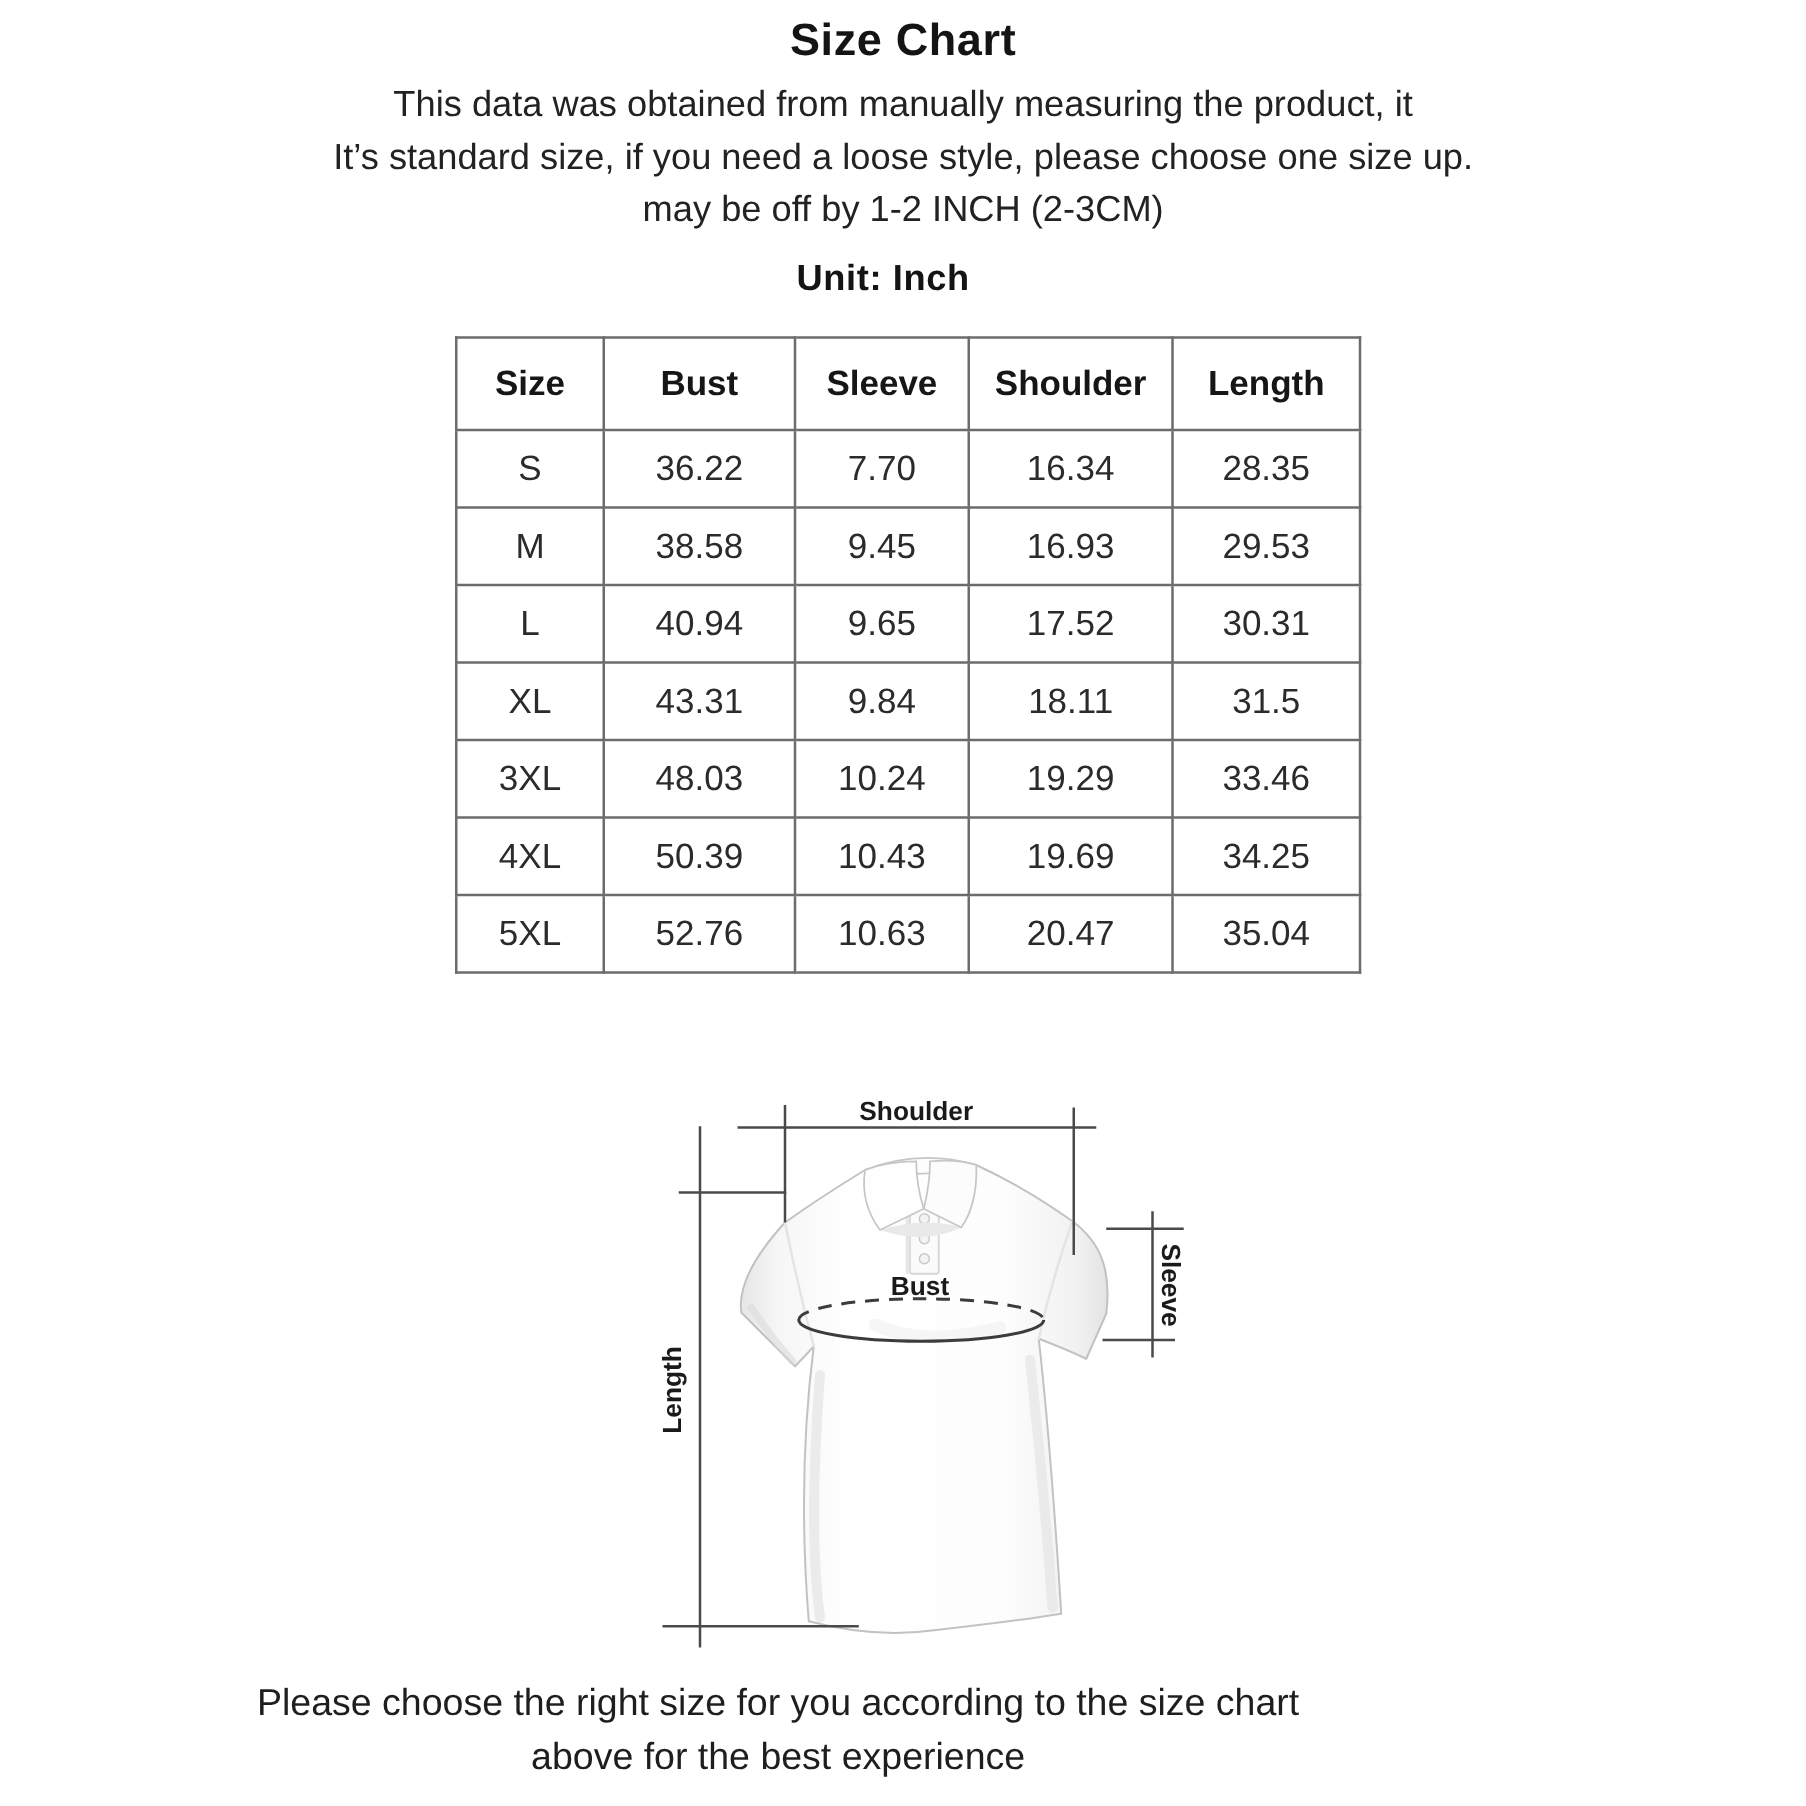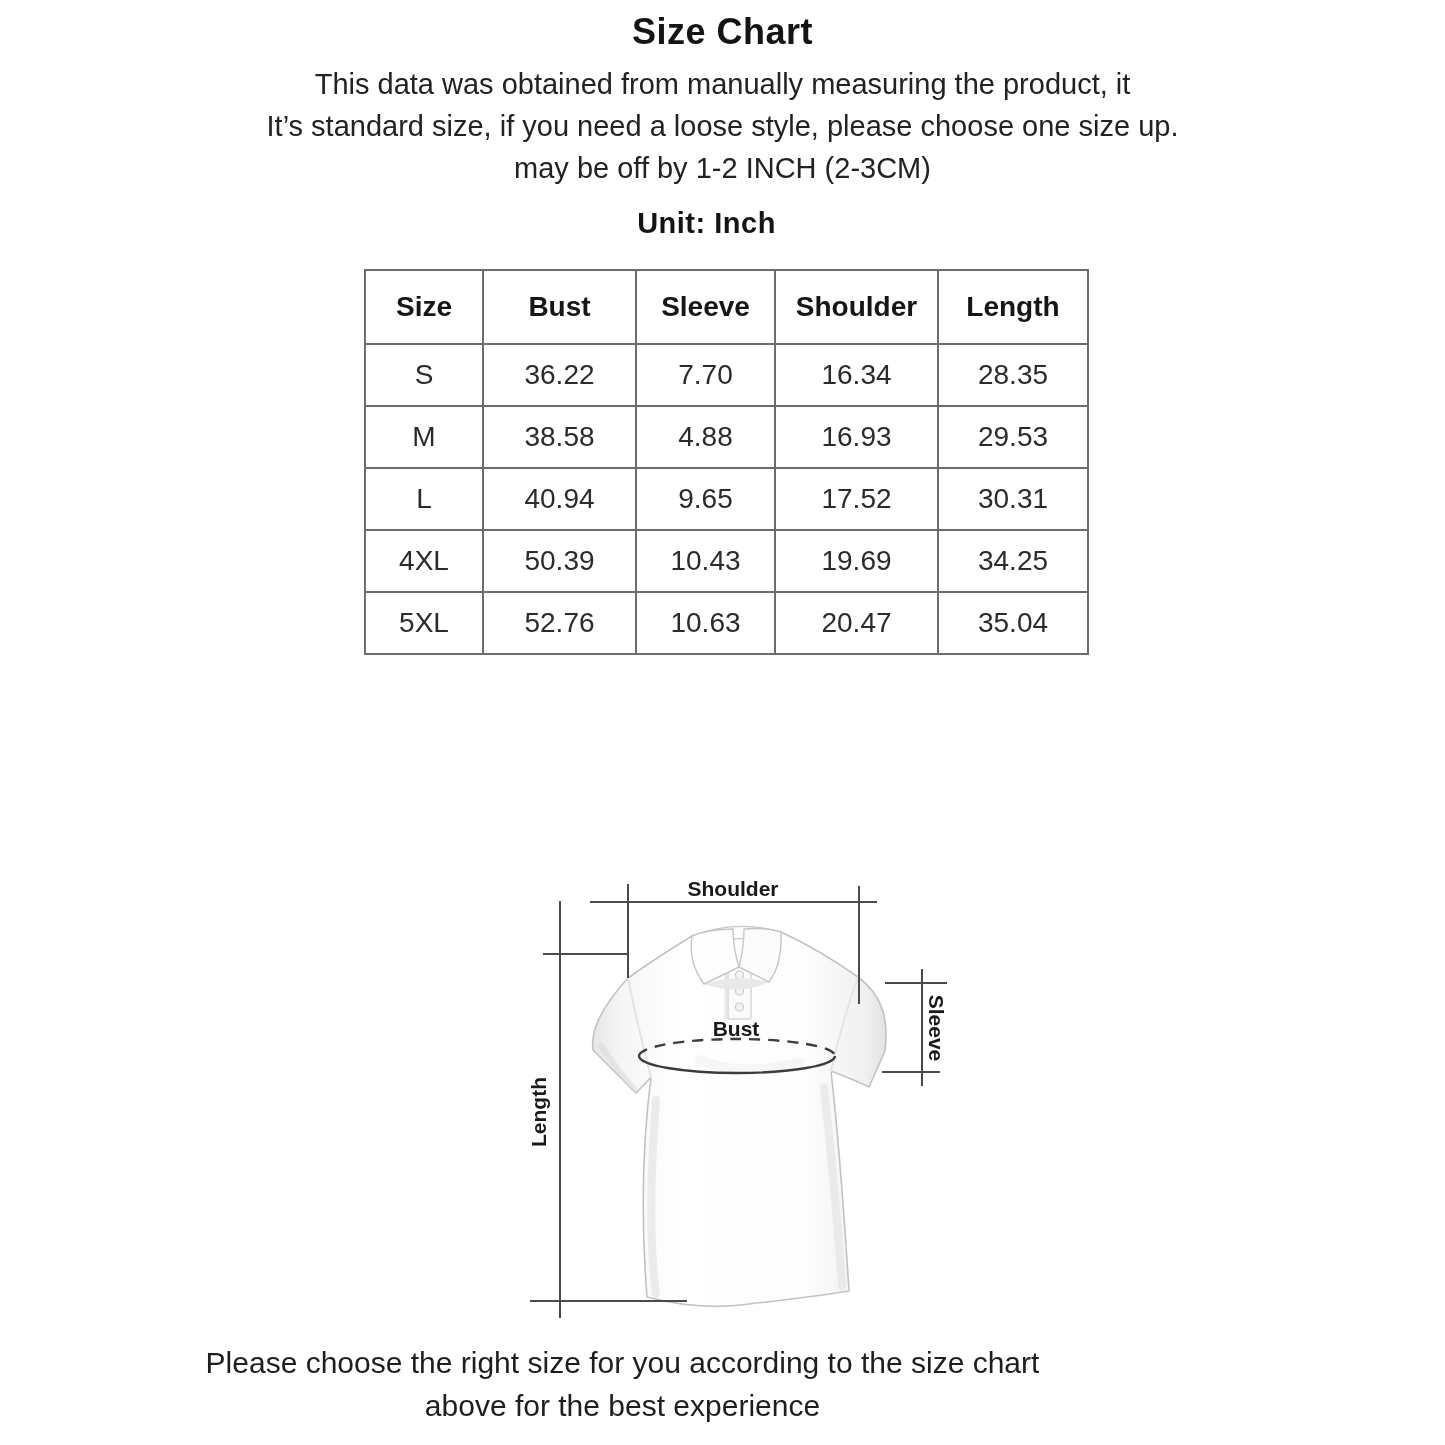--- a/index.html
+++ b/index.html
@@ -99,30 +99,44 @@
       <tr>
         <td>S</td>
         <td>36.22</td>
         <td>7.70</td>
         <td>16.34</td>
         <td>28.35</td>
       </tr>
       <tr>
         <td>M</td>
         <td>38.58</td>
-        <td>4.88</td>
+        <td>9.45</td>
         <td>16.93</td>
         <td>29.53</td>
       </tr>
       <tr>
         <td>L</td>
         <td>40.94</td>
         <td>9.65</td>
         <td>17.52</td>
         <td>30.31</td>
+      </tr>
+      <tr>
+        <td>XL</td>
+        <td>43.31</td>
+        <td>9.84</td>
+        <td>18.11</td>
+        <td>31.5</td>
+      </tr>
+      <tr>
+        <td>3XL</td>
+        <td>48.03</td>
+        <td>10.24</td>
+        <td>19.29</td>
+        <td>33.46</td>
       </tr>
       <tr>
         <td>4XL</td>
         <td>50.39</td>
         <td>10.43</td>
         <td>19.69</td>
         <td>34.25</td>
       </tr>
       <tr>
         <td>5XL</td>

